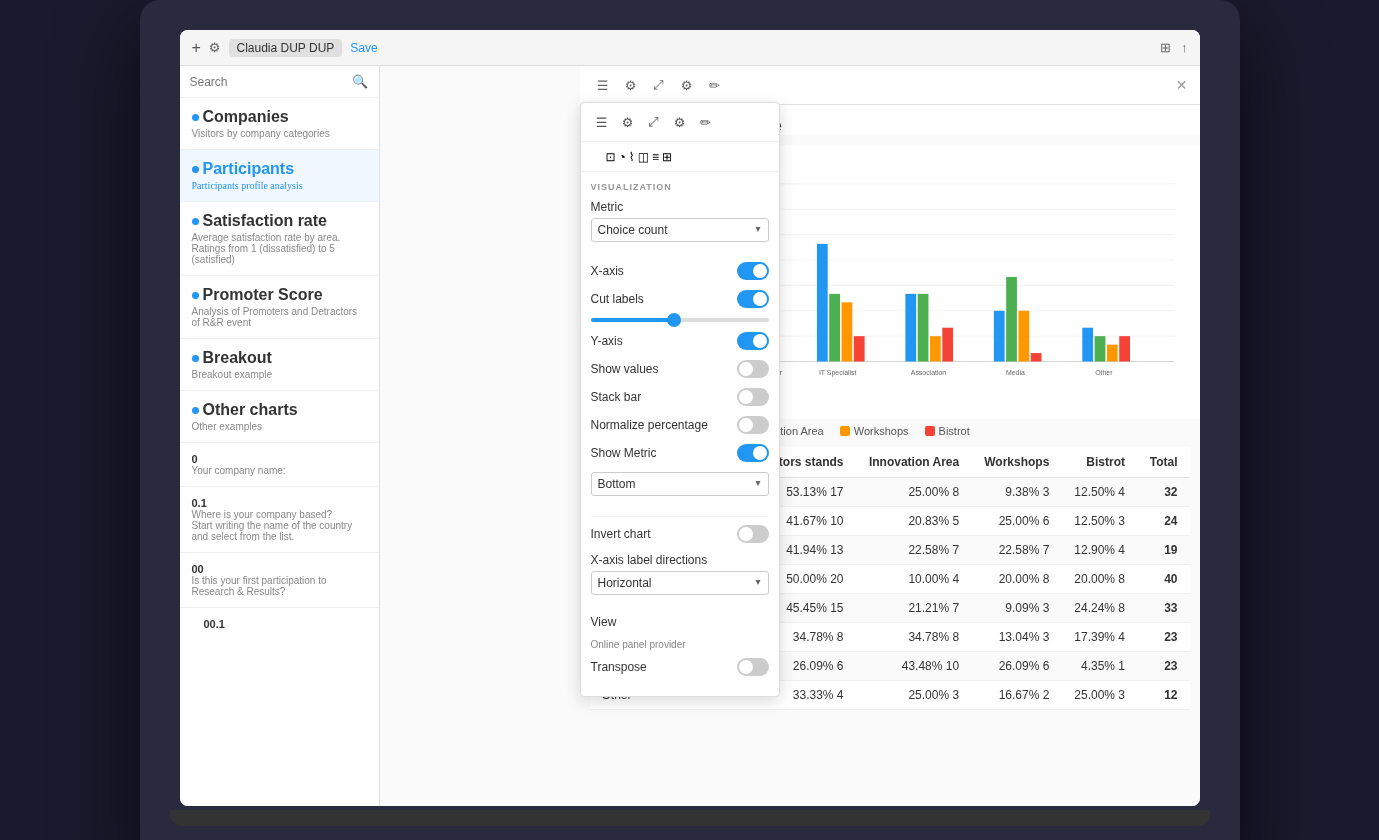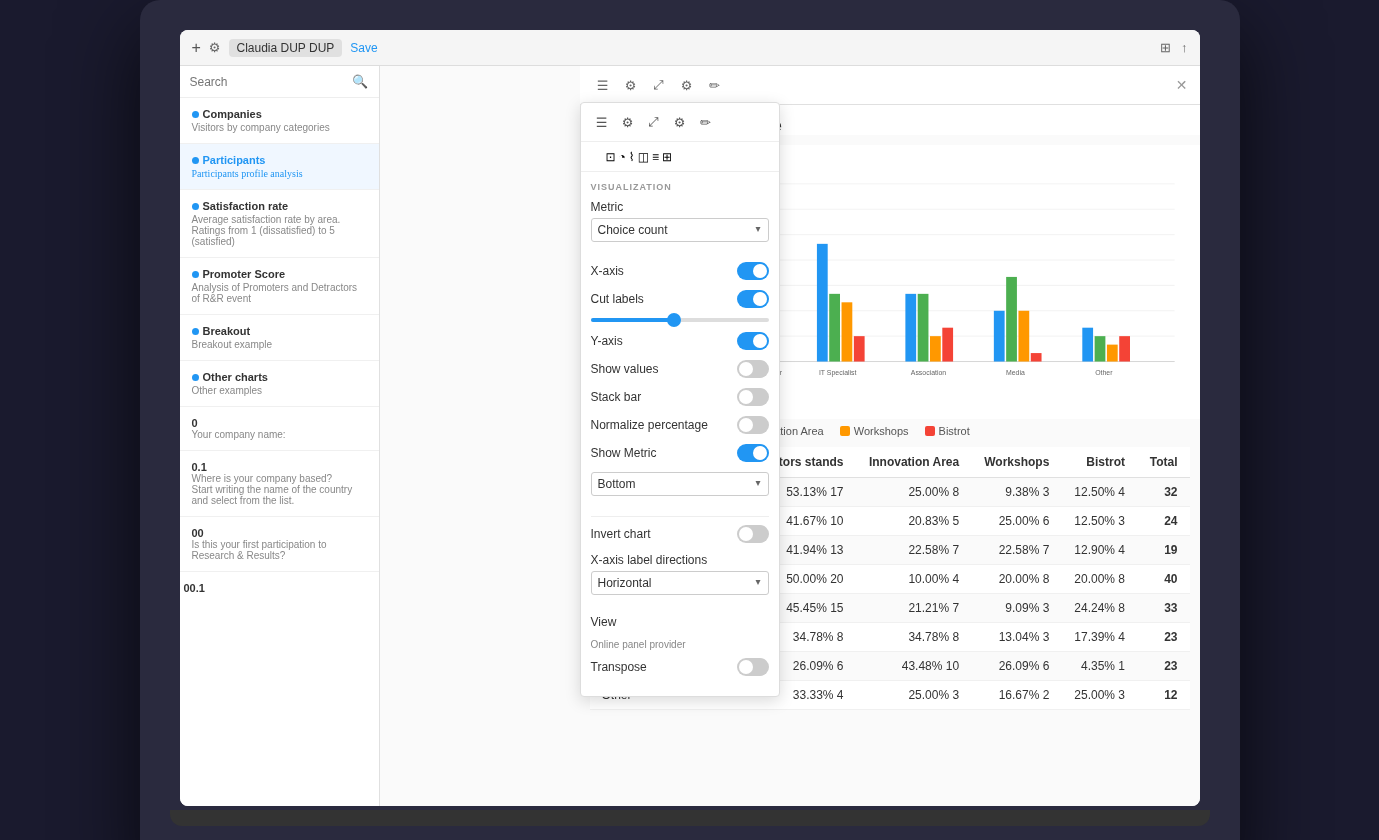--- a/index.html
+++ b/index.html
@@ -84,21 +84,21 @@
       font-size: 12px;
       color: #999;
       width: 100%;
       background: transparent;
     }
     .sidebar-section {
       padding: 10px 12px;
       border-bottom: 1px solid #f0f0f0;
     }
     .sidebar-section-title {
-      font-size: 11px;
+      font-size: 16px;
       font-weight: 600;
       color: #333;
       display: flex;
       align-items: center;
       gap: 4px;
     }
     .sidebar-section-title .dot {
       width: 7px;
       height: 7px;
       border-radius: 50%;
@@ -408,21 +408,21 @@
         </div>
         <div style="padding:10px 12px;border-bottom:1px solid #f0f0f0;">
           <div style="font-size:11px;font-weight:600;color:#333;">0.1</div>
           <div style="font-size:10px;color:#888;white-space:pre-line;">Where is your company based?
 Start writing the name of the country and select from the list.</div>
         </div>
         <div style="padding:10px 12px;border-bottom:1px solid #f0f0f0;">
           <div style="font-size:11px;font-weight:600;color:#333;">00</div>
           <div style="font-size:10px;color:#888;">Is this your first participation to Research &amp; Results?</div>
         </div>
-        <div style="padding:10px 4px;">
+        <div style="padding:10px 24px;">
           <div style="font-size:11px;font-weight:600;color:#333;">00.1</div>
         </div>
       </div>
 
       <div class="content-area">
 
         <div class="viz-panel">
 
           <div class="viz-panel-header">
             <span class="icon-btn">☰</span>

